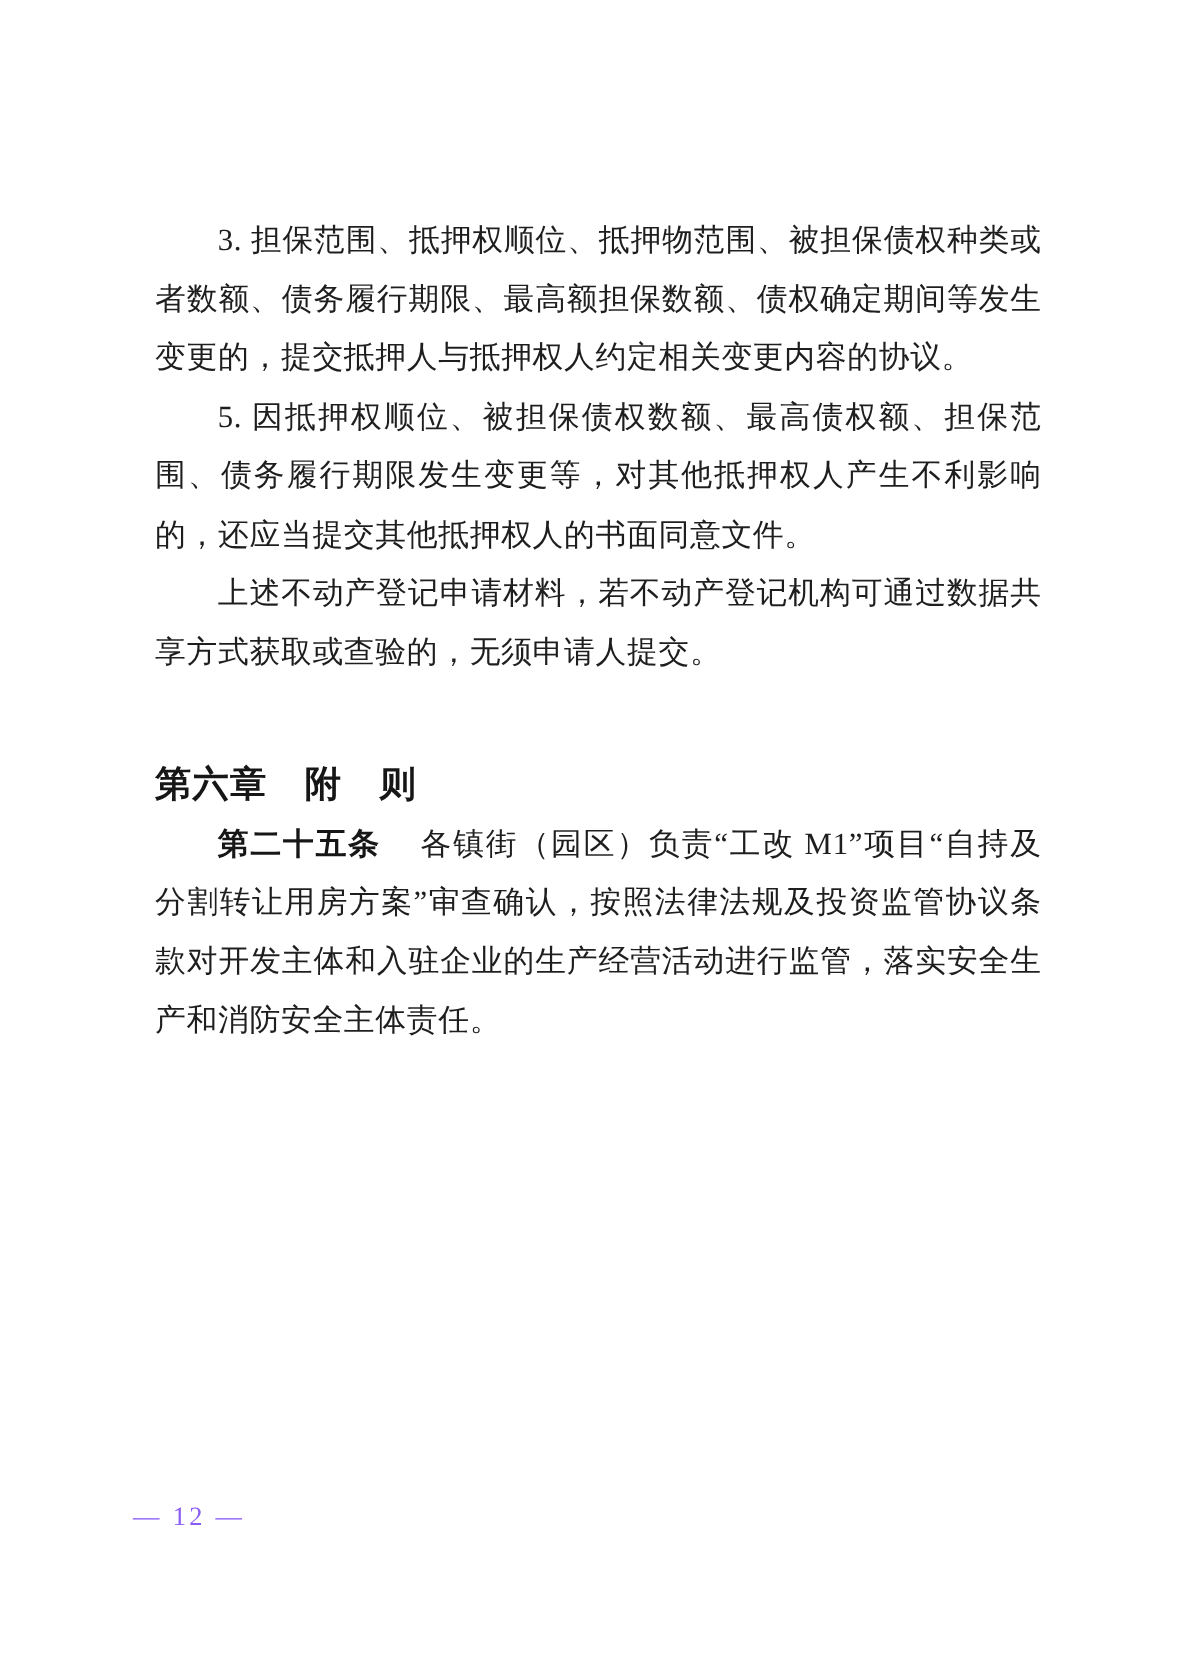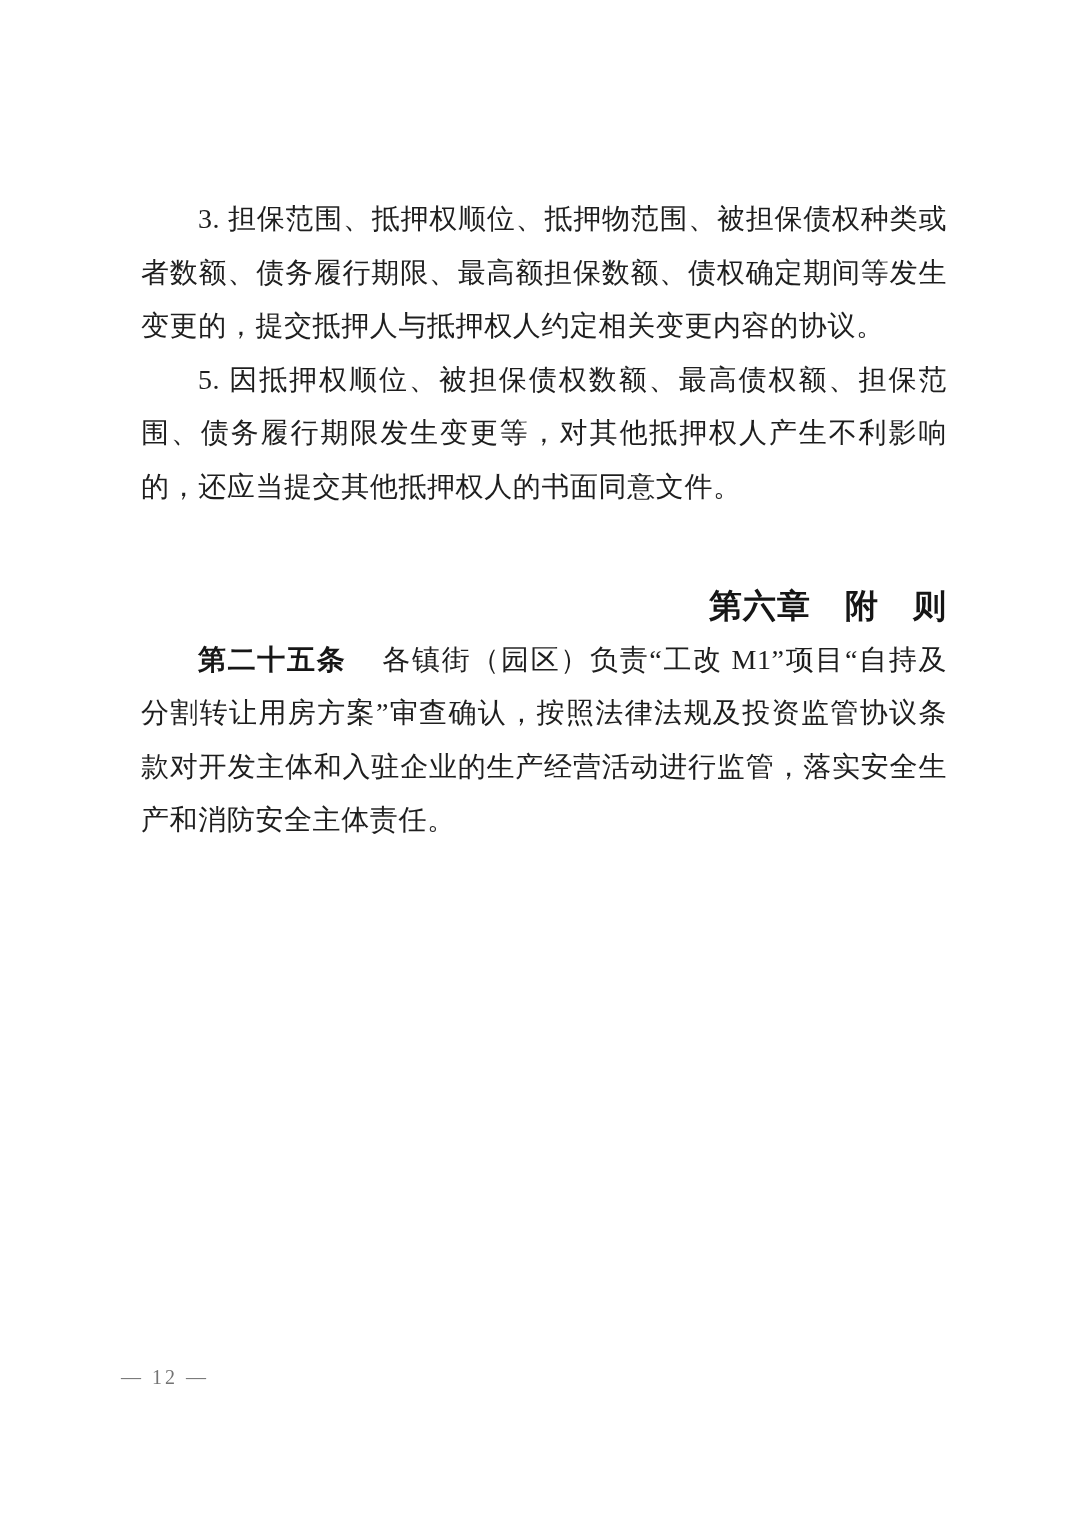--- a/index.html
+++ b/index.html
@@ -34,47 +34,48 @@
   }
   .para {
     margin: 0;
     text-indent: 57px;
   }
   .chapter-heading {
     margin: 66px 0 0 0;
     font-size: 33px;
     font-weight: bold;
     line-height: 53.5px;
-    text-align: right;
+    text-align: left;
     letter-spacing: 1px;
     font-family: "Liberation Sans", "DejaVu Sans", sans-serif;
     color: #161616;
   }
   .article-label {
     font-weight: bold;
     font-family: "Liberation Sans", "DejaVu Sans", sans-serif;
     margin-right: 36px;
     color: #161616;
   }
   .footer-page-number {
     position: absolute;
     left: 121px;
     top: 1366px;
-    font-size: 20px;
+    font-size: 24px;
     letter-spacing: 3px;
-    color: #737373;
+    color: #8b5cf6;
   }
 </style>
 </head>
 <body>
 
 <div class="page">
   <main class="body-text">
     <p class="para">3. 担保范围、抵押权顺位、抵押物范围、被担保债权种类或者数额、债务履行期限、最高额担保数额、债权确定期间等发生变更的，提交抵押人与抵押权人约定相关变更内容的协议。</p>
     <p class="para">5. 因抵押权顺位、被担保债权数额、最高债权额、担保范围、债务履行期限发生变更等，对其他抵押权人产生不利影响的，还应当提交其他抵押权人的书面同意文件。</p>
+    <p class="para">上述不动产登记申请材料，若不动产登记机构可通过数据共享方式获取或查验的，无须申请人提交。</p>
 
     <h2 class="chapter-heading">第六章　附　则</h2>
 
     <p class="para"><span class="article-label">第二十五条</span><span>各镇街（园区）负责“工改 M1”项目“自持及分割转让用房方案”审查确认，按照法律法规及投资监管协议条款对开发主体和入驻企业的生产经营活动进行监管，落实安全生产和消防安全主体责任。</span></p>
 
   </main>
 
   <div class="footer-page-number">— 12 —</div>
 </div>
 

